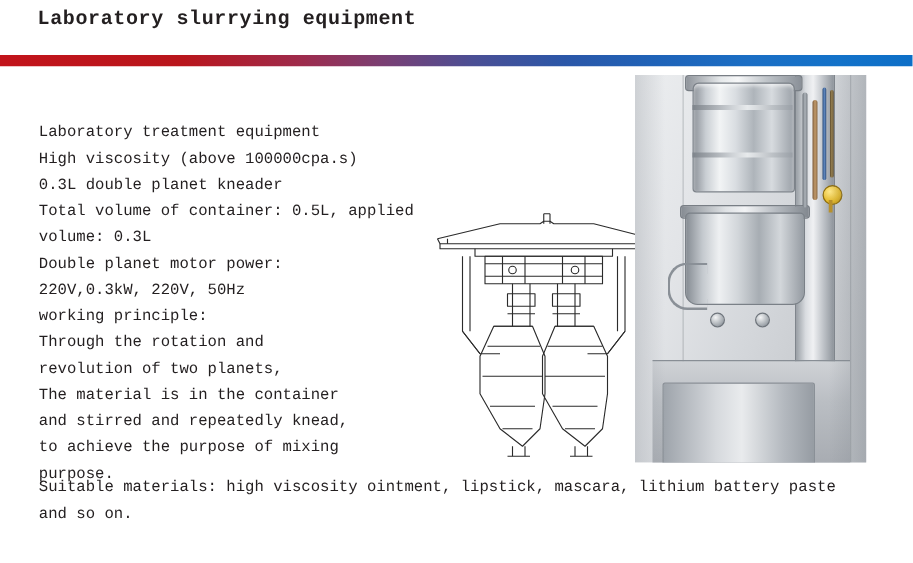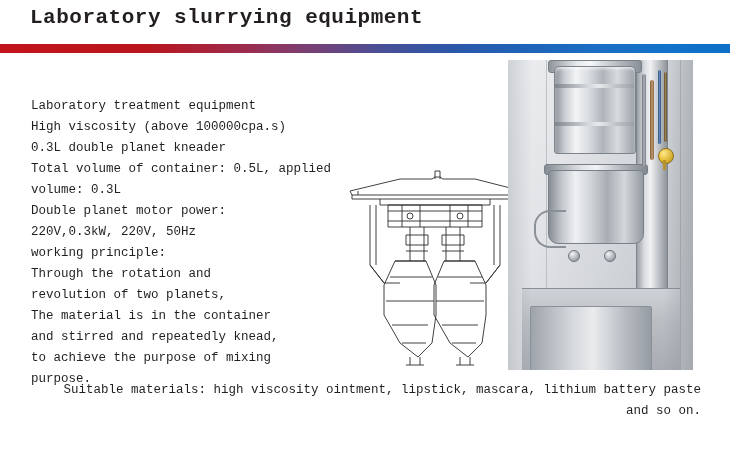--- a/index.html
+++ b/index.html
@@ -17,21 +17,21 @@
     position: relative;
     width: 730px;
     height: 450px;
     box-sizing: border-box;
   }
   .title {
     position: absolute;
     left: 30px;
     top: 6px;
     font-family: "Liberation Mono", monospace;
-    font-size: 21px;
+    font-size: 16px;
     font-weight: bold;
     letter-spacing: 0.5px;
     color: #231f20;
     white-space: nowrap;
   }
   .rule {
     position: absolute;
     left: 0px;
     top: 44px;
     width: 730px;
@@ -63,21 +63,20 @@
   .footer-text {
     position: absolute;
     left: 31px;
     top: 380px;
     width: 670px;
     font-family: "Liberation Mono", monospace;
     font-size: 12.5px;
     line-height: 21px;
     color: #231f20;
     white-space: pre-wrap;
-    text-align: right;
   }
   
   .drawing {
     position: absolute;
     left: 340px;
     top: 165px;
     width: 190px;
     height: 205px;
   }
   .drawing svg {

